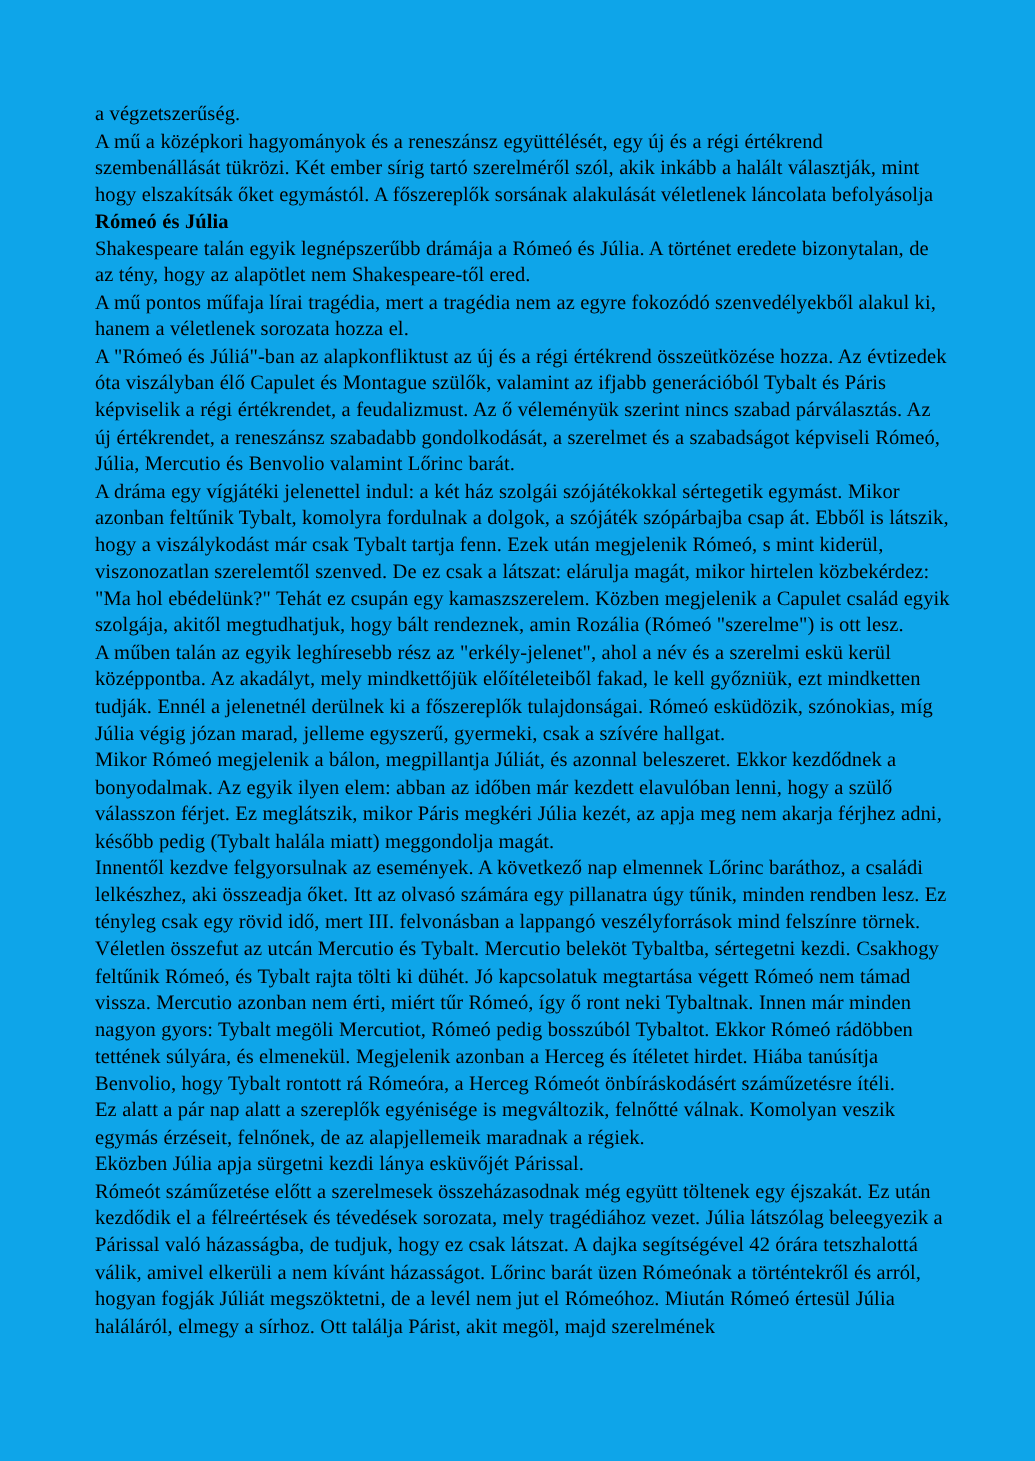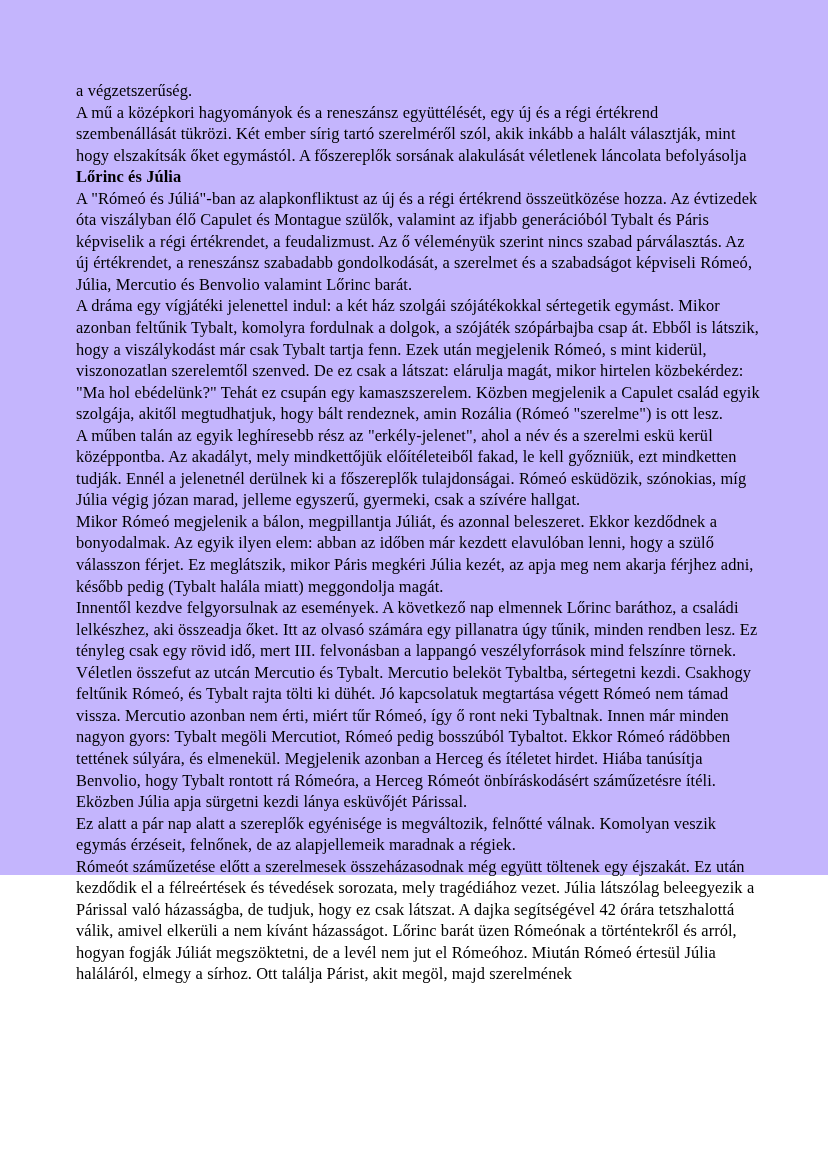--- a/index.html
+++ b/index.html
@@ -15,22 +15,22 @@
     font-family: "Liberation Serif", "DejaVu Serif", serif;
     color: #000000;
     -webkit-font-smoothing: antialiased;
   }
 
   #page {
     position: absolute;
     left: 0;
     top: 0;
     width: 828px;
-    height: 875px;
-    background: #c4b5fd;
+    height: 1169px;
+    background: #0ea5e9;
   }
 
   #text-body {
     position: absolute;
     left: 76px;
     top: 80px;
     width: 684px;
   }
 
   .para {
@@ -49,24 +49,26 @@
   }
 </style>
 </head>
 <body>
 
 <div id="page">
   <div id="text-body">
 
     <p class="para">a végzetszerűség.</p>
     <p class="para">A mű a középkori hagyományok és a reneszánsz együttélését, egy új és a régi értékrend szembenállását tükrözi. Két ember sírig tartó szerelméről szól, akik inkább a halált választják, mint hogy elszakítsák őket egymástól.  A főszereplők sorsának alakulását véletlenek láncolata befolyásolja</p>
-    <p class="para heading">Lőrinc és Júlia</p>
+    <p class="para heading">Rómeó és Júlia</p>
+    <p class="para">Shakespeare talán egyik legnépszerűbb drámája a Rómeó és Júlia. A történet eredete bizonytalan, de az tény, hogy az alapötlet nem Shakespeare-től ered.</p>
+    <p class="para">A mű pontos műfaja lírai tragédia, mert a tragédia nem az egyre fokozódó szenvedélyekből alakul ki, hanem a véletlenek sorozata hozza el.</p>
     <p class="para">A "Rómeó és Júliá"-ban az alapkonfliktust az új és a régi értékrend összeütközése hozza. Az évtizedek óta viszályban élő Capulet és Montague szülők,  valamint az ifjabb generációból Tybalt és Páris képviselik a régi értékrendet, a feudalizmust. Az ő véleményük szerint nincs szabad párválasztás. Az új értékrendet, a reneszánsz szabadabb gondolkodását, a szerelmet és a szabadságot képviseli Rómeó, Júlia, Mercutio és Benvolio valamint Lőrinc barát.</p>
     <p class="para">A dráma egy vígjátéki jelenettel indul: a két ház szolgái szójátékokkal sértegetik egymást. Mikor azonban feltűnik Tybalt, komolyra fordulnak a dolgok, a szójáték szópárbajba csap át. Ebből is látszik, hogy a viszálykodást már csak Tybalt tartja fenn. Ezek után megjelenik Rómeó, s mint kiderül, viszonozatlan szerelemtől szenved. De ez csak a látszat: elárulja magát, mikor hirtelen közbekérdez: "Ma hol ebédelünk?" Tehát ez csupán egy kamaszszerelem. Közben megjelenik a Capulet család egyik szolgája, akitől megtudhatjuk, hogy bált rendeznek, amin Rozália (Rómeó "szerelme") is ott lesz.</p>
     <p class="para">A műben talán az egyik leghíresebb rész az "erkély-jelenet", ahol a név és a szerelmi eskü kerül középpontba. Az akadályt, mely mindkettőjük előítéleteiből fakad, le kell győzniük, ezt mindketten tudják. Ennél a jelenetnél derülnek ki a főszereplők tulajdonságai. Rómeó esküdözik, szónokias, míg Júlia végig józan marad, jelleme egyszerű, gyermeki, csak a szívére hallgat.</p>
     <p class="para">Mikor Rómeó megjelenik a bálon, megpillantja Júliát, és azonnal beleszeret. Ekkor kezdődnek a bonyodalmak. Az egyik ilyen elem: abban az időben már kezdett elavulóban lenni, hogy a szülő válasszon férjet. Ez meglátszik, mikor Páris megkéri Júlia kezét, az apja meg nem akarja férjhez adni, később pedig (Tybalt halála miatt) meggondolja magát.</p>
     <p class="para">Innentől kezdve felgyorsulnak az események. A következő nap elmennek Lőrinc baráthoz, a családi lelkészhez, aki összeadja őket. Itt az olvasó számára egy pillanatra úgy tűnik, minden rendben lesz. Ez tényleg csak egy rövid idő, mert III. felvonásban a lappangó veszélyforrások mind felszínre törnek. Véletlen összefut az utcán Mercutio és Tybalt. Mercutio beleköt Tybaltba, sértegetni kezdi. Csakhogy feltűnik Rómeó, és Tybalt rajta tölti ki dühét. Jó kapcsolatuk megtartása végett Rómeó nem támad vissza. Mercutio azonban nem érti, miért tűr Rómeó, így ő ront neki Tybaltnak. Innen már minden nagyon gyors: Tybalt megöli Mercutiot, Rómeó pedig  bosszúból Tybaltot. Ekkor Rómeó rádöbben tettének súlyára, és elmenekül. Megjelenik azonban a Herceg és ítéletet hirdet. Hiába tanúsítja Benvolio, hogy Tybalt rontott rá Rómeóra, a Herceg  Rómeót önbíráskodásért száműzetésre ítéli.</p>
+    <p class="para">Ez alatt a pár nap alatt a szereplők egyénisége is megváltozik, felnőtté válnak. Komolyan veszik egymás érzéseit, felnőnek, de az alapjellemeik maradnak a régiek.</p>
     <p class="para">Eközben Júlia apja sürgetni kezdi lánya esküvőjét Párissal.</p>
-    <p class="para">Ez alatt a pár nap alatt a szereplők egyénisége is megváltozik, felnőtté válnak. Komolyan veszik egymás érzéseit, felnőnek, de az alapjellemeik maradnak a régiek.</p>
     <p class="para">Rómeót száműzetése előtt a szerelmesek összeházasodnak még együtt töltenek egy éjszakát. Ez után kezdődik el a félreértések és tévedések sorozata, mely tragédiához vezet. Júlia látszólag beleegyezik a Párissal való házasságba, de tudjuk, hogy ez csak látszat. A dajka segítségével 42 órára tetszhalottá válik, amivel elkerüli a nem kívánt házasságot. Lőrinc barát üzen Rómeónak a történtekről és arról, hogyan fogják Júliát megszöktetni, de a levél nem jut el Rómeóhoz. Miután Rómeó értesül Júlia haláláról, elmegy a sírhoz. Ott találja Párist, akit megöl, majd szerelmének</p>
 
   </div>
 </div>
 
 </body></html>

